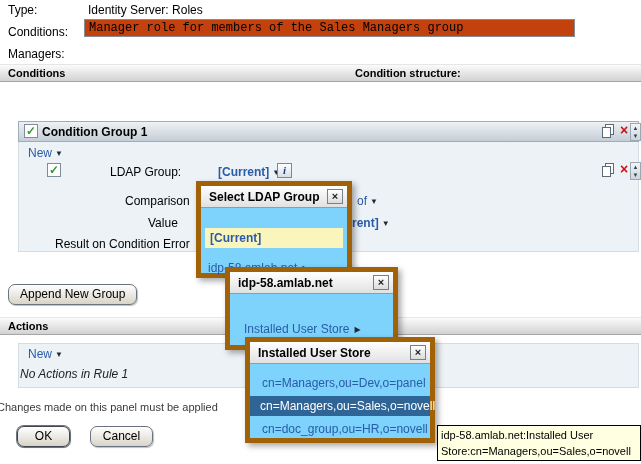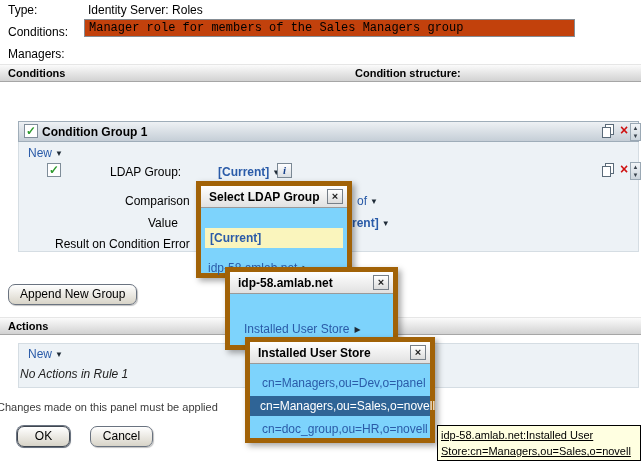--- a/index.html
+++ b/index.html
@@ -87,21 +87,21 @@
     line-height: 13px; text-align: center; font-size: 11px; font-weight: bold;
     color: #222; cursor: pointer;
   }
   .popup-item { white-space: nowrap; cursor: pointer; font-size: 12px; }
   .hl-current { background: #faf5bd; padding: 3px 5px; margin: 20px 4px 0 4px; }
   .sel-item { background: #2f6496; color: #fff; padding: 3px 0 3px 10px; margin-top: 6px; }
 
   .tooltip {
     position: absolute; left: 437px; top: 425px; width: 204px;
     background: #ffffe1; border: 1px solid #000; font-size: 11px;
-    line-height: 16px; padding: 1px 3px; color: #000; z-index: 40; text-decoration: underline;
+    line-height: 16px; padding: 1px 3px; color: #000; z-index: 40;
   }
   .note { position: absolute; left: -3px; top: 401px; font-size: 11px; color: #3a3a3a; white-space: nowrap; }
   .italic { font-style: italic; }
 </style>
 </head>
 <body>
 
 <div class="screen">
 
   <span class="lbl" style="left:8px;top:3px">Type:</span>

